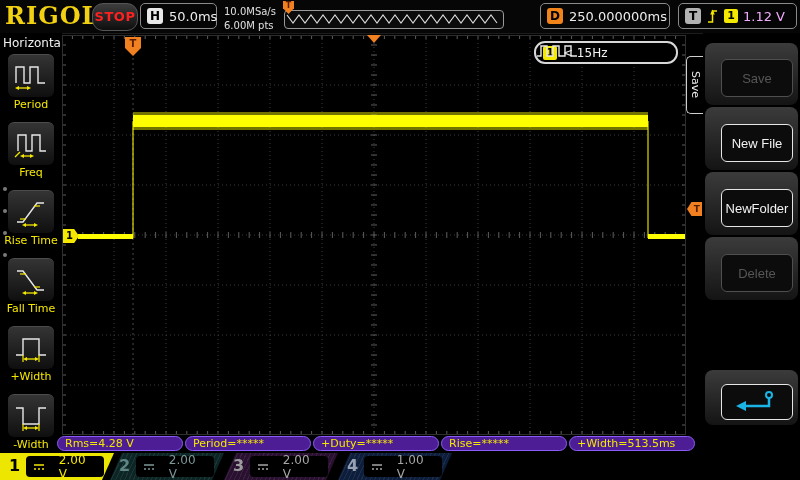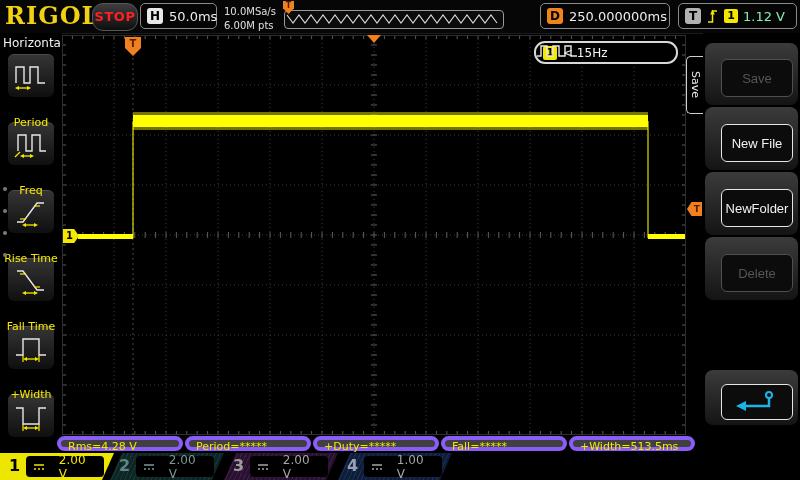--- a/index.html
+++ b/index.html
@@ -15,45 +15,45 @@
   .hbadge{background:#e8e8e8;}
   .pillval{color:#ececec;font-size:13px;white-space:nowrap;}
   .srate{position:absolute;left:224px;top:5px;font-size:10px;color:#e0e0e0;line-height:13.5px;}
   .membar{position:absolute;left:284px;top:10px;width:220px;height:19px;border:1px solid #999;border-radius:4px;background:#0b0b0b;box-sizing:border-box;}
   .mem-t{position:absolute;left:283px;top:1px;width:11px;height:13px;background:#f08020;clip-path:polygon(0 0,100% 0,100% 55%,50% 100%,0 55%);color:#5a1d00;font-size:8px;font-weight:bold;text-align:center;line-height:10px;}
   .dbox{left:540px;width:130px;}
   .dbadge{background:#f08418;}
   .tbox{left:678px;width:119px;gap:5px;}
   .tbadge{background:#b2b2b2;}
   .chbadge{width:14px;height:14px;background:#f5e800;color:#000;border-radius:2px;font-size:11px;font-weight:bold;text-align:center;line-height:14px;flex:0 0 auto;}
-  .tlevelval{color:#86efac;font-size:13px;}
+  .tlevelval{color:#f0abfc;font-size:13px;}
   
   .left-menu{position:absolute;left:0;top:33px;width:62px;height:420px;background:#000;}
   .lm-title{color:#f0f0f0;font-size:12px;padding:3px 0 2px 3px;}
   .lm-item{width:62px;height:66px;text-align:center;}
   .lm-btn{width:46px;height:42px;margin:2px auto 0;background:linear-gradient(#343434,#0f0f0f);border-radius:6px;border-top:1px solid #4c4c4c;display:flex;align-items:center;justify-content:center;}
-  .lm-label{color:#f5e800;font-size:11px;margin-top:19px;white-space:nowrap;}
+  .lm-label{color:#f5e800;font-size:11px;margin-top:1px;white-space:nowrap;}
   .dot{position:absolute;left:3px;width:4px;height:4px;border-radius:50%;background:#7a7a7a;}
   
   .graticule{position:absolute;left:62px;top:35px;width:624px;height:400px;background:#000;}
   .graticule svg{position:absolute;left:0;top:0;}
   .trig-pos{position:absolute;left:63px;top:2px;width:16px;height:19px;background:#f08020;clip-path:polygon(0 0,100% 0,100% 58%,50% 100%,0 58%);color:#5a1d00;font-size:10px;font-weight:bold;text-align:center;line-height:13px;z-index:5;}
   .center-tri{position:absolute;left:305px;top:0;width:14px;height:8px;background:#f08020;clip-path:polygon(0 0,100% 0,50% 100%);z-index:5;}
   .gnd-marker{position:absolute;left:1px;top:194px;width:16px;height:14px;background:#f5e800;clip-path:polygon(0 0,70% 0,100% 50%,70% 100%,0 100%);color:#000;font-size:10px;font-weight:bold;line-height:14px;text-indent:3px;z-index:5;}
   .tcounter{position:absolute;left:472px;top:6px;width:144px;height:23px;background:#000;border:2px solid #d8d8d8;border-radius:11px;display:flex;align-items:center;gap:6px;padding:0 7px;box-sizing:border-box;z-index:6;}
   .tcounter .val{color:#f2f2f2;font-size:12px;white-space:nowrap;}
   .trig-level{position:absolute;left:687px;top:202px;width:15px;height:14px;background:#f08020;clip-path:polygon(0 50%,30% 0,100% 0,100% 100%,30% 100%);color:#5a1d00;font-size:9px;font-weight:bold;line-height:14px;text-align:right;padding-right:2px;box-sizing:border-box;z-index:5;}
   
   .save-tab{position:absolute;left:686px;top:56px;width:17px;height:58px;border:1px solid #cfcfcf;border-right:none;border-radius:5px 0 0 5px;color:#ececec;font-size:11px;writing-mode:vertical-rl;text-align:center;line-height:15px;box-sizing:border-box;background:#000;}
   .right-panel{position:absolute;left:703px;top:33px;width:97px;height:420px;background:#000;}
   .rp-card{position:absolute;left:2px;width:93px;background:linear-gradient(#3b3b3b,#141414);border-radius:8px;}
   .rp-btn{position:absolute;left:18px;width:72px;height:38px;background:#0c0c0c;border:1px solid #e6e6e6;border-radius:6px;color:#f2f2f2;font-size:13px;display:flex;align-items:center;justify-content:center;white-space:nowrap;}
   .rp-btn.disabled{border-color:#4f4f4f;color:#565656;}
   
-  .mbox{position:absolute;top:436px;width:126px;height:15px;background:#404040;border:4px solid #8b5cf6;border-radius:8px;color:#f5e800;font-size:11px;line-height:14px;padding-left:7px;box-sizing:border-box;white-space:nowrap;}
+  .mbox{position:absolute;top:436px;width:126px;height:15px;background:#4c1d95;border:1px solid #8b5cf6;border-radius:8px;color:#f5e800;font-size:11px;line-height:14px;padding-left:7px;box-sizing:border-box;white-space:nowrap;}
   
   .chan-bar{position:absolute;left:0;top:453px;width:800px;height:27px;background:#000;}
   .chan{position:absolute;top:0;height:27px;width:114px;}
   .chan .hatch{position:absolute;inset:0;background:repeating-linear-gradient(115deg,rgba(255,255,255,.07) 0 1px,transparent 1px 4px);}
   .chan .num{position:absolute;left:9px;top:3px;font-size:16px;font-weight:bold;z-index:2;}
   .chan .vbox{position:absolute;left:26px;top:3px;width:78px;height:21px;background:#000;border-radius:4px;display:flex;align-items:center;gap:14px;padding:0 7px;box-sizing:border-box;z-index:2;}
   .chan .scale{font-size:12px;}
   .ch1{clip-path:polygon(0 0,100% 0,calc(100% - 12px) 100%,0 100%);}
   .ch2,.ch3,.ch4{clip-path:polygon(12px 0,100% 0,calc(100% - 12px) 100%,0 100%);}
   .ch1 .num{color:#000;} .ch1 .scale{color:#f5e800;}
@@ -547,21 +547,21 @@
       <circle cx="36" cy="5" r="3" fill="none" stroke="#1ab4e6" stroke-width="2"></circle>
       <path d="M36,8 V16 H13" fill="none" stroke="#1ab4e6" stroke-width="2.5"></path>
       <polygon points="13,11 13,21 3,16" fill="#1ab4e6"></polygon>
     </svg>
   </button>
 </div>
 
 <div class="mbox" style="left:57px">Rms=4.28 V</div>
 <div class="mbox" style="left:185px">Period=*****</div>
 <div class="mbox" style="left:313px">+Duty=*****</div>
-<div class="mbox" style="left:441px">Fall=*****</div>
+<div class="mbox" style="left:441px">Rise=*****</div>
 <div class="mbox" style="left:569px">+Width=513.5ms</div>
 
 <div class="chan-bar">
   <div class="chan ch1" style="left: 0px; background: rgb(236, 230, 0);">
     <div class="num">1</div>
     <div class="vbox">
         <svg width="12" height="10">
           <line x1="1" y1="3" x2="11" y2="3" stroke="#f5e800" stroke-width="1.4"></line>
           <line x1="1" y1="7" x2="11" y2="7" stroke="#f5e800" stroke-width="1.4" stroke-dasharray="2 2"></line>
         </svg>

